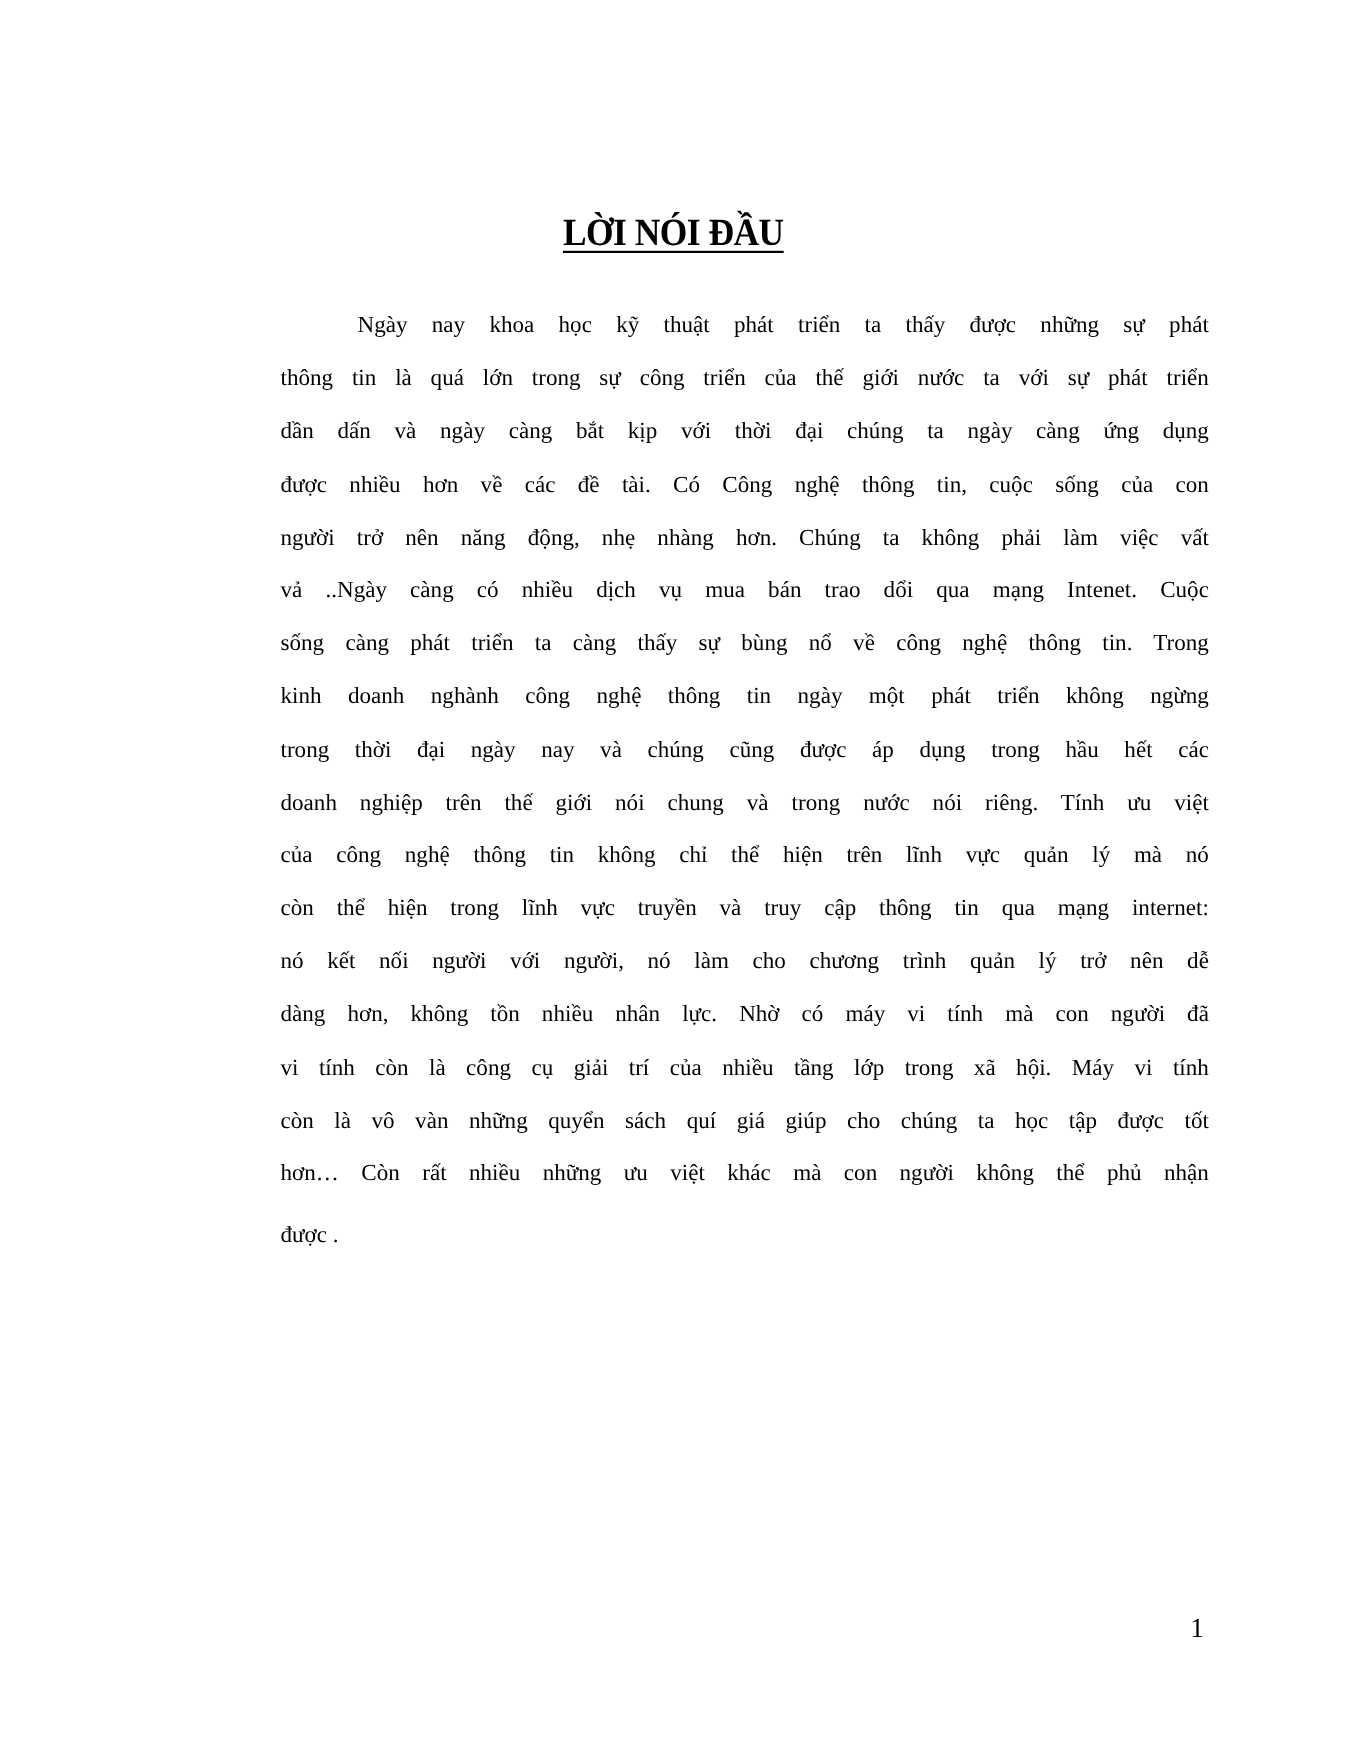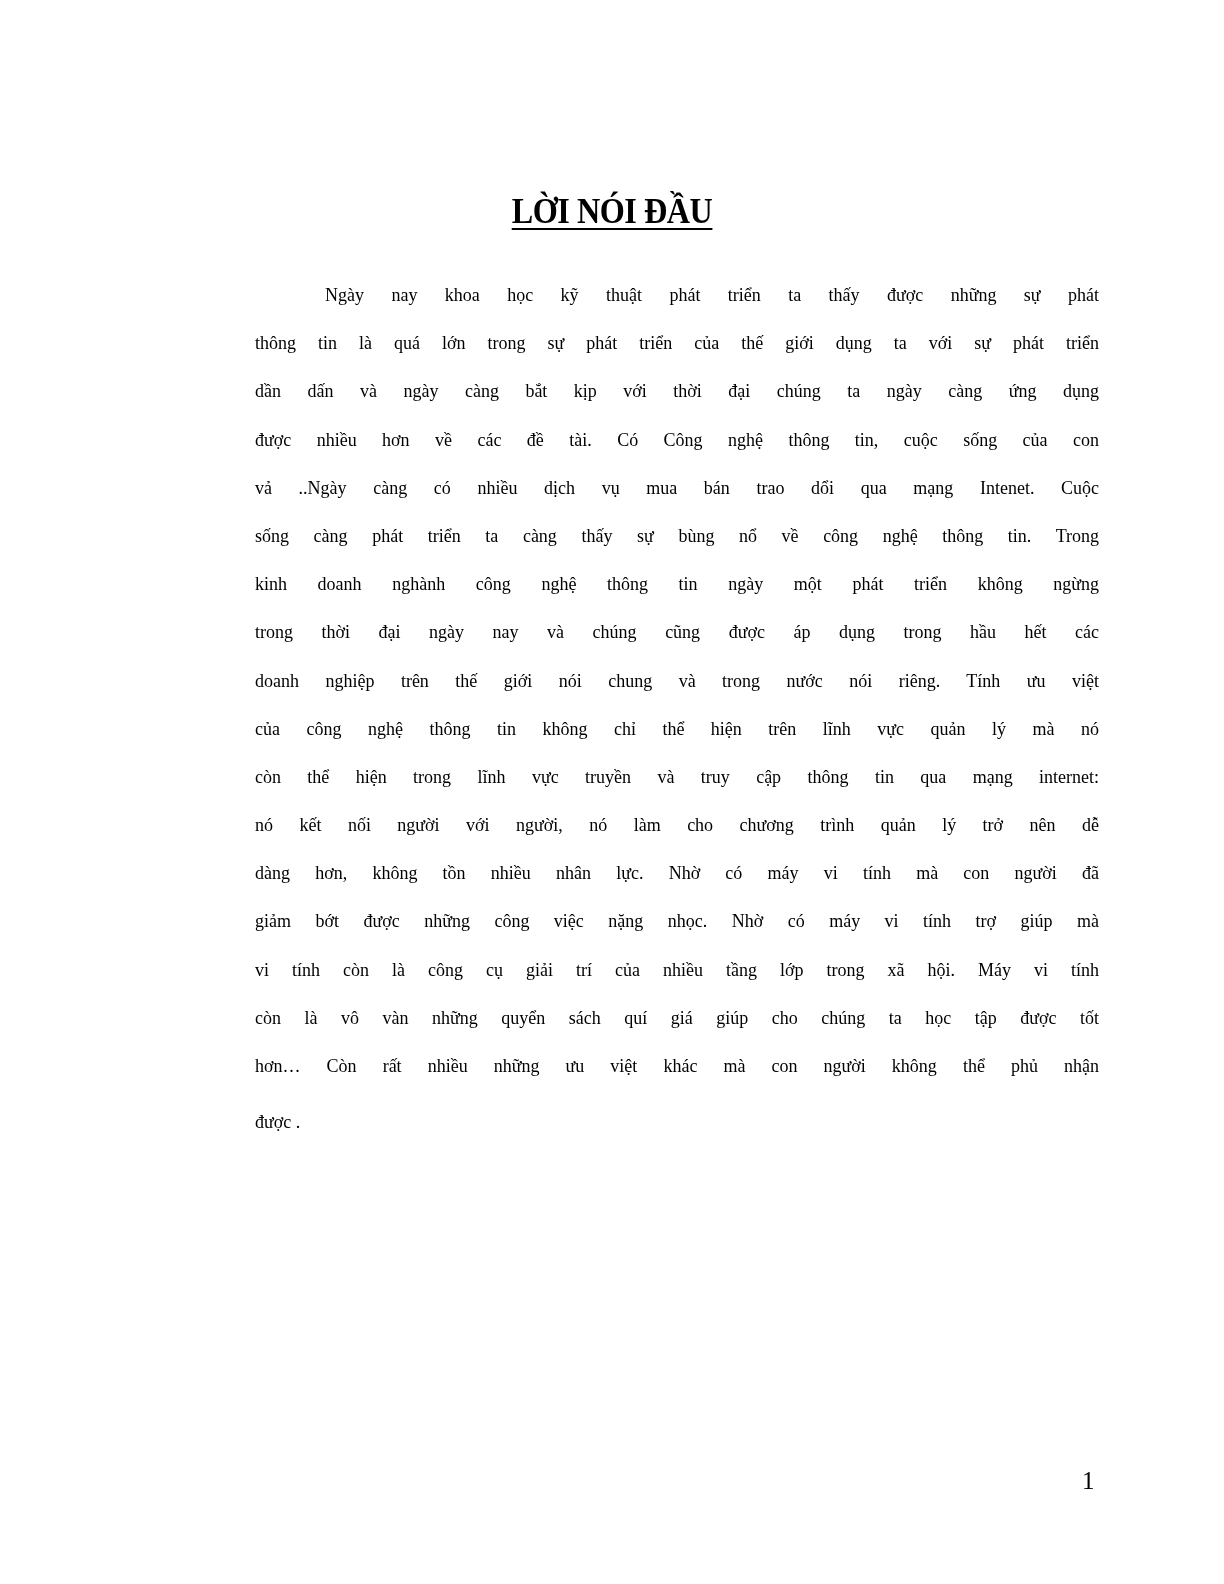--- a/index.html
+++ b/index.html
@@ -39,21 +39,21 @@
       text-decoration-thickness: 2px;
       text-underline-offset: 5px;
       display: inline-block;
       transform: scaleX(0.92);
     }
     .body-text {
       position: absolute;
       left: 255px;
       top: 271px;
       width: 844px;
-      font-size: 18px;
+      font-size: 21px;
       line-height: 48.2px;
     }
     .line {
       display: block;
       white-space: nowrap;
       text-align: justify;
       text-align-last: justify;
       height: 48.2px;
     }
     .line.indent { padding-left: 70px; }
@@ -69,33 +69,33 @@
 </head>
 <body>
 
 <div class="page">
   <div class="title">
     <span>LỜI NÓI ĐẦU</span>
   </div>
 
   <div class="body-text">
     <span class="line indent">Ngày nay khoa học kỹ thuật phát triển ta thấy được những sự phát</span>
-    <span class="line">thông tin là quá lớn trong sự phát triển của thế giới dụng ta với sự phát triển</span>
+    <span class="line">thông tin là quá lớn trong sự công triển của thế giới nước ta với sự phát triển</span>
     <span class="line">dần dấn và ngày càng bắt kịp với thời đại chúng ta ngày càng ứng dụng</span>
     <span class="line">được nhiều hơn về các đề tài. Có Công nghệ thông tin, cuộc sống của con</span>
+    <span class="line">người trở nên năng động, nhẹ nhàng hơn. Chúng ta không phải làm việc vất</span>
     <span class="line">vả ..Ngày càng có nhiều dịch vụ mua bán trao dổi qua mạng Intenet. Cuộc</span>
     <span class="line">sống càng phát triển ta càng thấy sự bùng nổ về công nghệ thông tin. Trong</span>
     <span class="line">kinh doanh nghành công nghệ thông tin ngày một phát triển không ngừng</span>
     <span class="line">trong thời đại ngày nay và chúng cũng được áp dụng trong  hầu hết các</span>
     <span class="line">doanh nghiệp trên thế giới nói chung và trong nước nói riêng. Tính ưu việt</span>
     <span class="line">của công nghệ thông tin không  chỉ thể hiện  trên lĩnh vực quản lý mà nó</span>
     <span class="line">còn thể hiện trong lĩnh vực truyền và truy cập thông tin qua mạng internet:</span>
     <span class="line">nó kết nối người với người, nó làm cho chương trình quản lý trở nên dễ</span>
     <span class="line">dàng hơn, không tồn nhiều nhân lực. Nhờ có máy vi tính mà con người đã</span>
-    <span class="line">giảm bớt được những công việc nặng nhọc. Nhờ có máy vi tính trợ giúp mà</span>
     <span class="line">vi tính còn là công cụ giải trí của nhiều tầng lớp trong xã hội. Máy vi tính</span>
     <span class="line">còn là vô vàn những quyển sách quí giá giúp cho chúng ta học tập được tốt</span>
     <span class="line">hơn… Còn rất nhiều những ưu việt khác mà con người không thể phủ nhận</span>
     <span class="line last">được .</span>
   </div>
 
   <div class="page-number">1</div>
 </div>
 
 </body></html>

